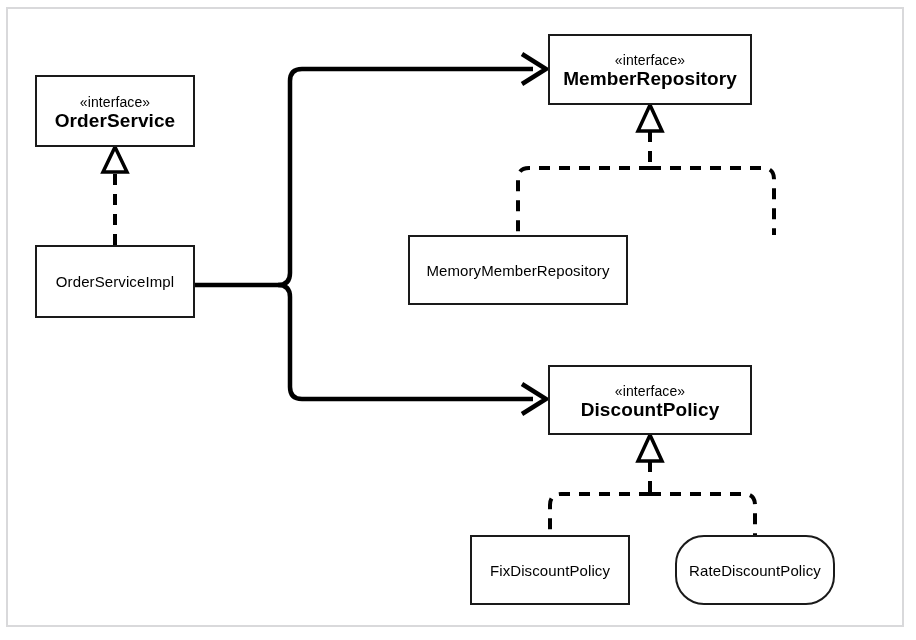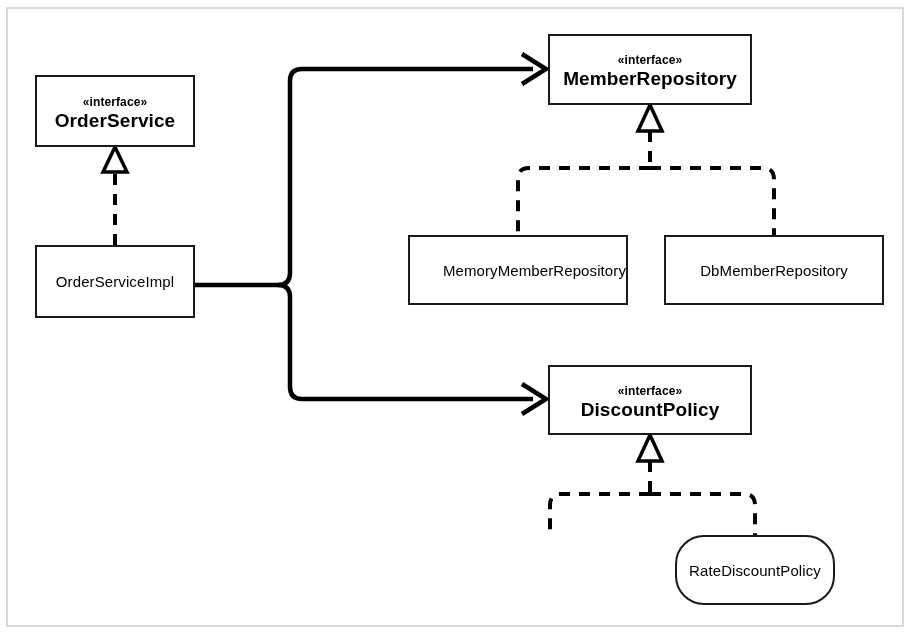--- a/index.html
+++ b/index.html
@@ -32,23 +32,23 @@
     border: 2px solid #1a1a1a;
     display: flex;
     flex-direction: column;
     align-items: center;
     justify-content: center;
     text-align: center;
     color: #000000;
     z-index: 4;
   }
   .node .stereotype {
-    font-size: 12px;
+    font-size: 14px;
     line-height: 18px;
-    font-weight: 700;
+    font-weight: 400;
     letter-spacing: 0.1px;
   }
   .node .classname {
     font-size: 19px;
     line-height: 19px;
     font-weight: 700;
     letter-spacing: 0.1px;
   }
   .node .plainname {
     font-size: 15px;
@@ -124,31 +124,31 @@
 
   <div class="node" style="left:35px; top:245px; width:160px; height:73px;">
     <div class="plainname">OrderServiceImpl</div>
   </div>
 
   <div class="node" style="left:548px; top:34px; width:204px; height:71px;">
     <div class="stereotype">«interface»</div>
     <div class="classname">MemberRepository</div>
   </div>
 
-  <div class="node" style="left:408px; top:235px; width:220px; height:70px;align-items:flex-end;">
+  <div class="node" style="left:408px; top:235px; width:220px; height:70px;">
     <div class="plainname">MemoryMemberRepository</div>
   </div>
 
-  <div class="node" style="left:664px; top:235px; width:220px; height:70px;">
-    <div class="plainname">DbMemberRepository</div>
-  </div>
 
   <div class="node" style="left:548px; top:365px; width:204px; height:70px;">
     <div class="stereotype">«interface»</div>
     <div class="classname">DiscountPolicy</div>
   </div>
 
+  <div class="node" style="left:470px; top:535px; width:160px; height:70px;">
+    <div class="plainname">FixDiscountPolicy</div>
+  </div>
 
   <div class="node" style="left:675px; top:535px; width:160px; height:70px;border-radius:29px;">
     <div class="plainname">RateDiscountPolicy</div>
   </div>
 
 </div>
 
 </body></html>

